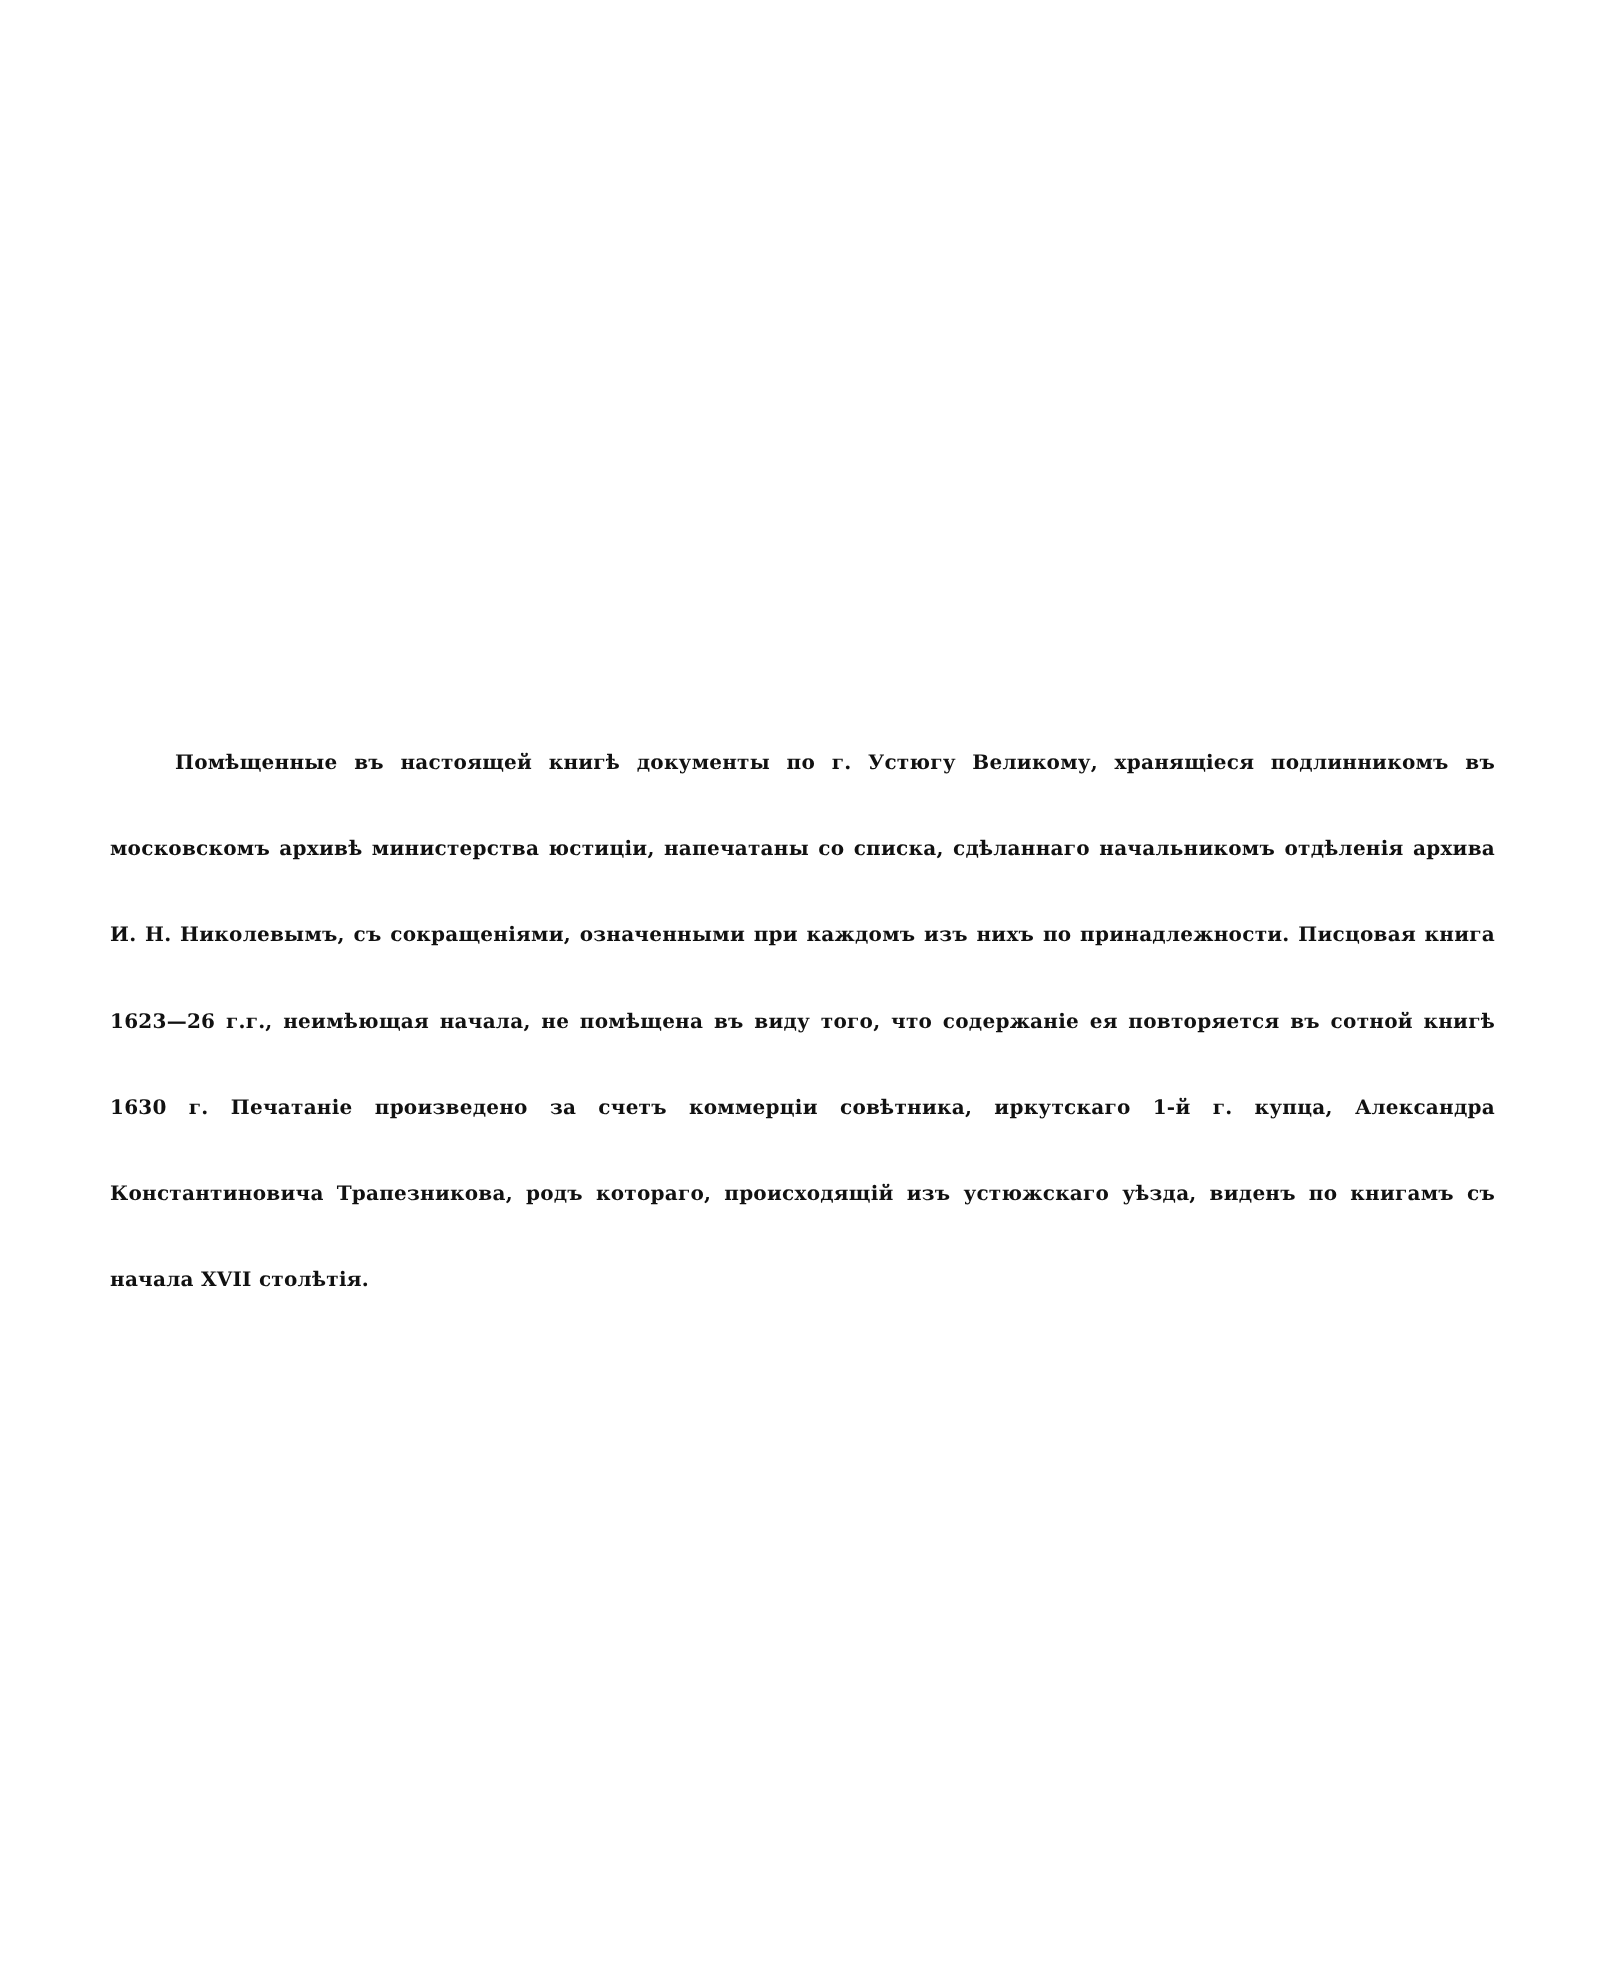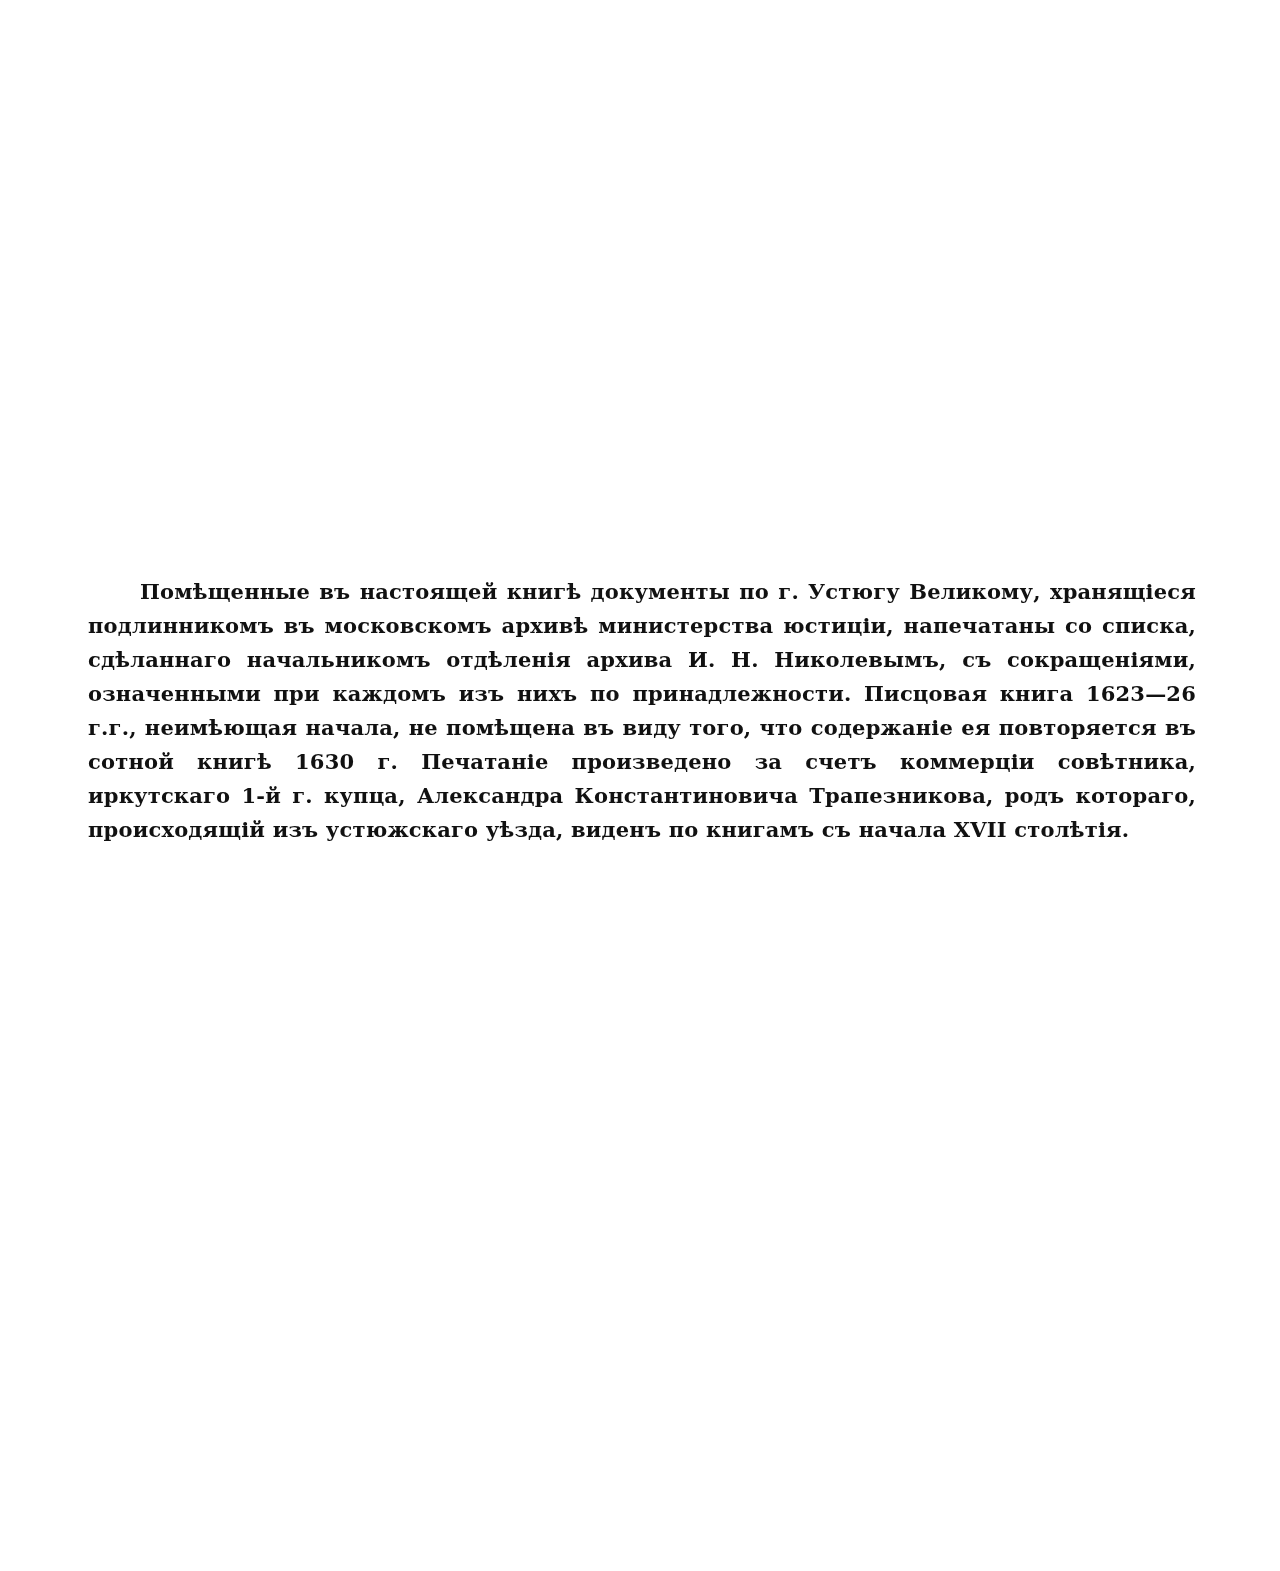--- a/index.html
+++ b/index.html
@@ -25,22 +25,22 @@
   }
   .note-block {
     position: absolute;
     left: 88px;
     top: 575px;
     width: 1108px;
   }
   .note-paragraph {
     font-family: "DejaVu Serif", "Liberation Serif", serif;
     font-weight: 700;
-    font-size: 21px;
-    line-height: 34px;
+    font-size: 16px;
+    line-height: 69px;
     text-align: justify;
     text-justify: inter-word;
     letter-spacing: 0.2px;
     text-indent: 52px;
     margin: 0;
     color: #111111;
   }
   .signature {
     position: absolute;
     left: 88px;

